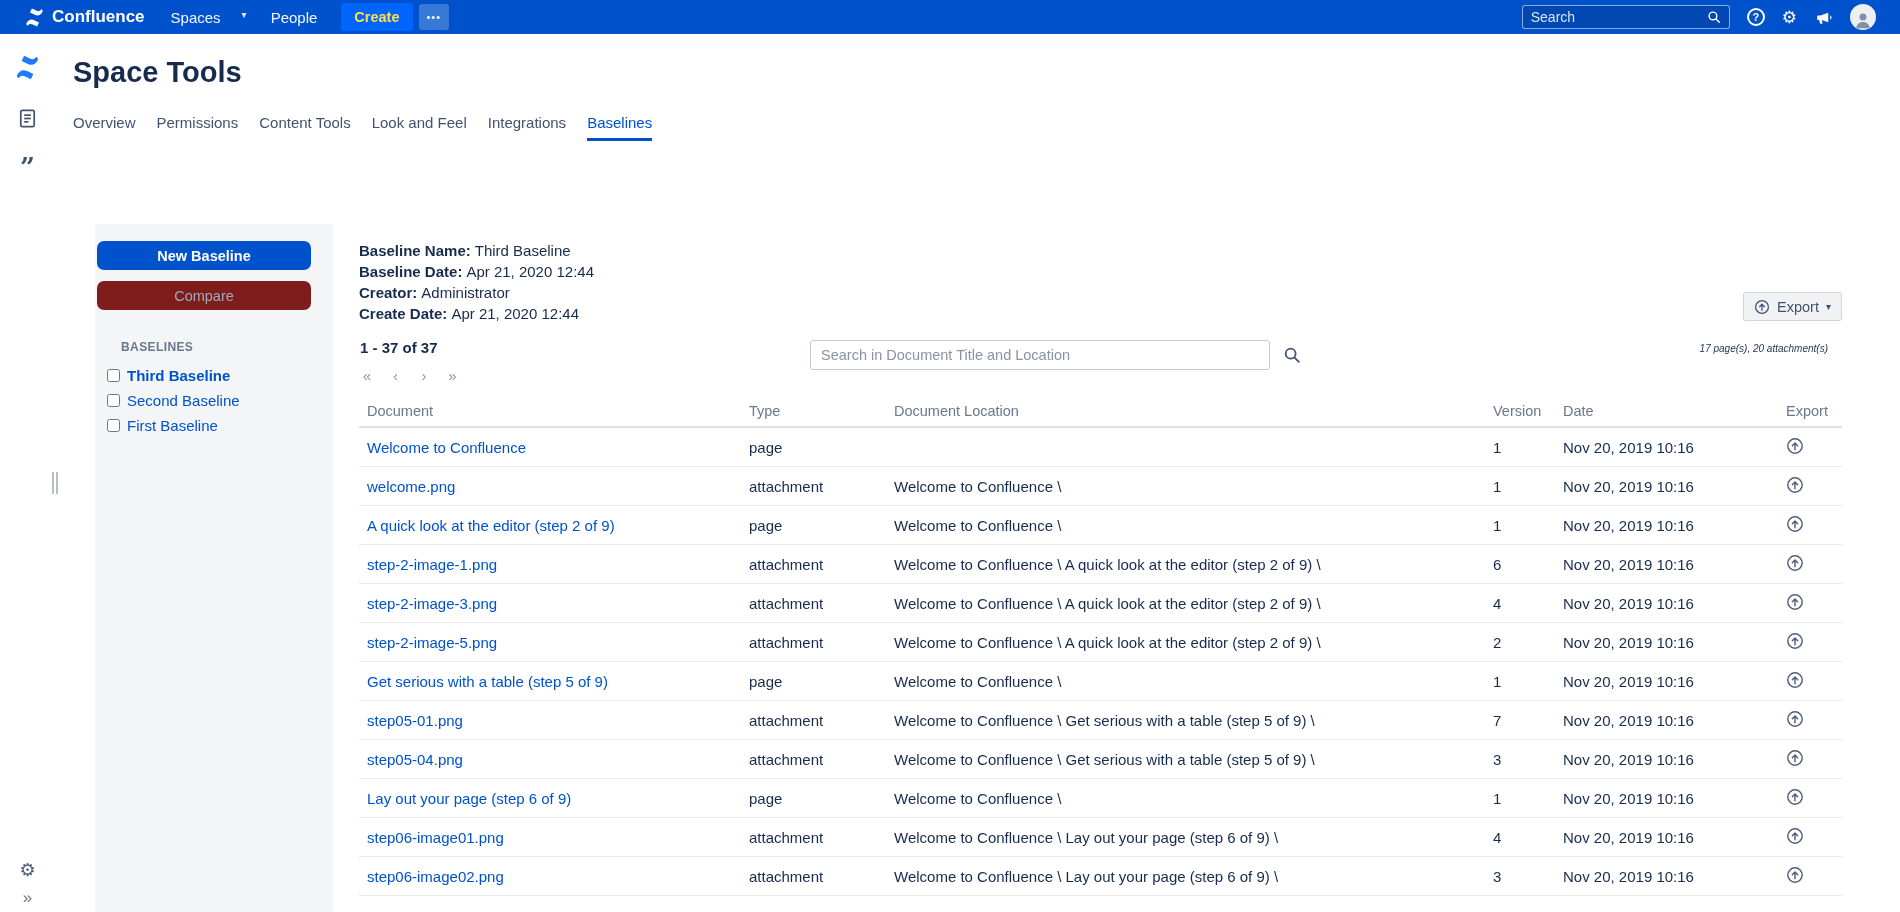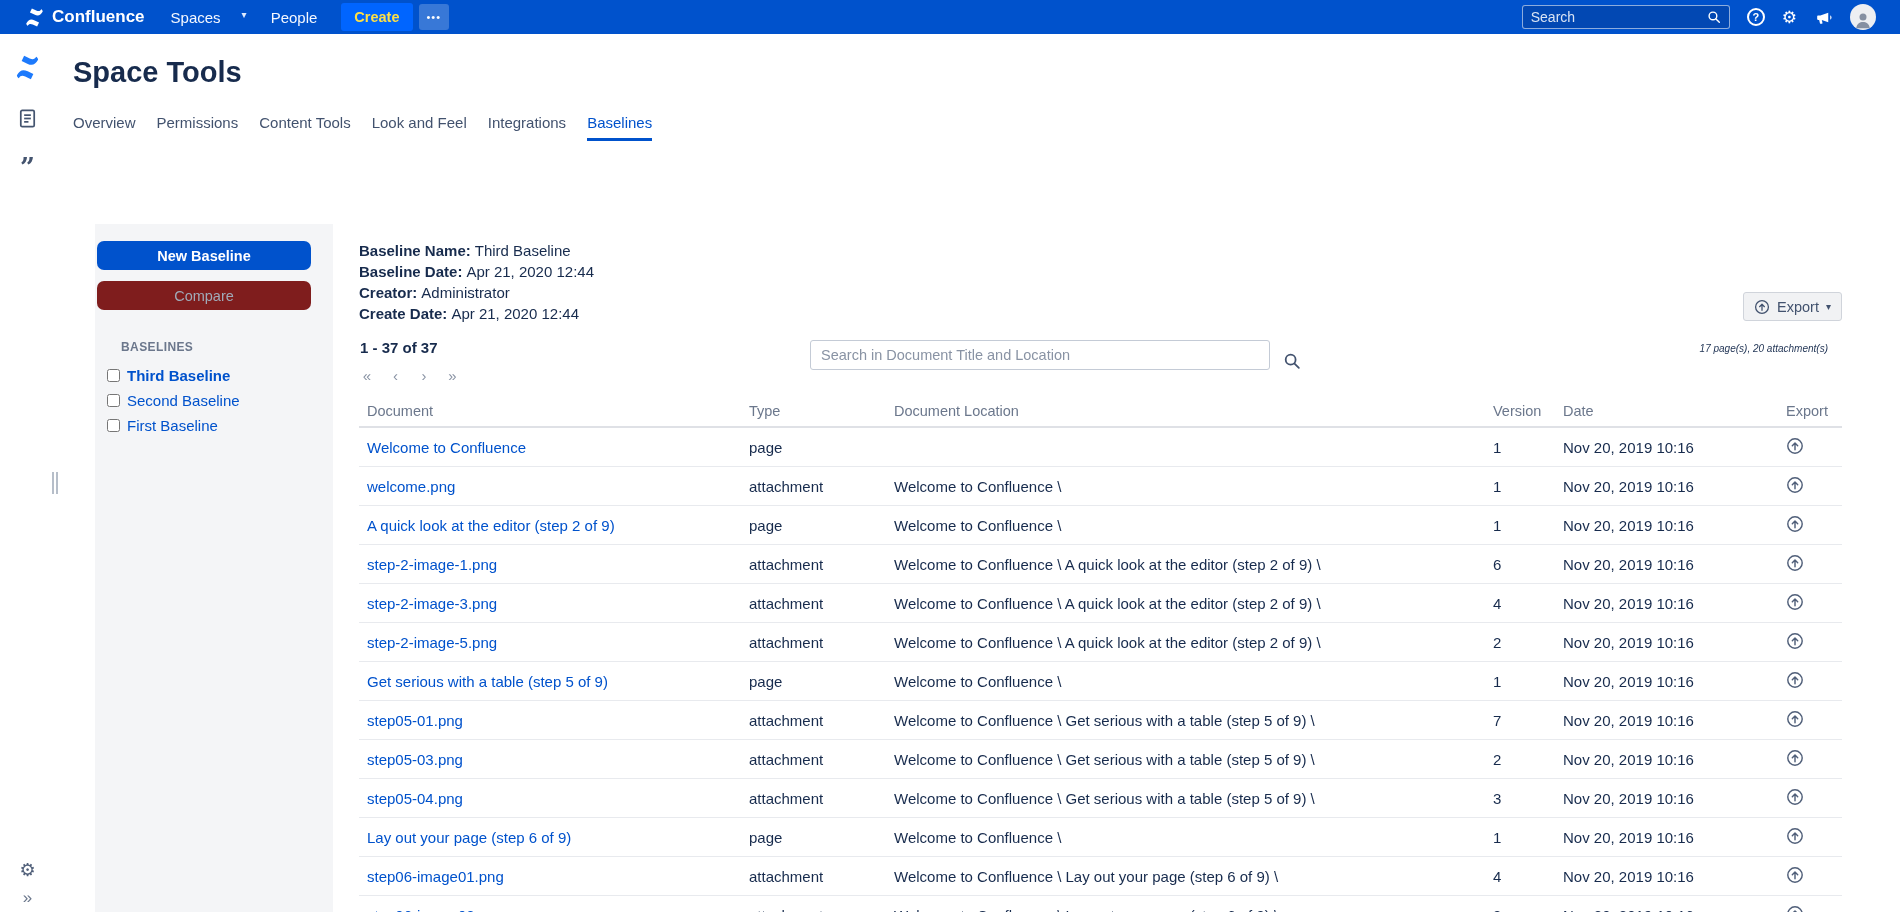--- a/index.html
+++ b/index.html
@@ -72,21 +72,21 @@
   .fields .fl { font-weight:bold; margin-right:4px; }
   .export-btn { position:absolute; top:52px; right:0; height:29px; display:flex; align-items:center; gap:7px;
                 padding:0 10px; background:#F1F2F4; border:1px solid #D0D4DB; border-radius:3px;
                 color:#42526E; font-size:14.5px; font-family:inherit; cursor:pointer; }
   .export-btn .i-export { width:16px; height:16px; color:#42526E; }
   .export-btn .caret { font-size:10px; color:#42526E; }
   .count { position:absolute; top:99px; left:1px; font-size:15px; font-weight:bold; }
   .pager { position:absolute; top:127px; left:0; }
   .pager span { display:inline-block; width:16px; margin-right:8px; text-align:center; color:#8993A4;
                 font-size:15px; cursor:pointer; }
-  .searchbar { position:absolute; top:100px; left:451px; display:flex; align-items:flex-end; gap:13px; }
+  .searchbar { position:absolute; top:100px; left:451px; display:flex; align-items:center; gap:13px; }
   .searchbar input { width:460px; height:30px; border:1px solid #C4CBD6; border-radius:3px; padding:0 10px;
                      font-size:14.5px; font-family:inherit; color:#172B4D; outline:none; }
   .searchbar input::placeholder { color:#8993A4; }
   .searchbar .i-search { width:18px; height:18px; color:#42526E; cursor:pointer; }
   .summary { position:absolute; top:103px; right:14px; font-size:10px; font-style:italic; color:#253858; }
 
   .tablewrap { position:absolute; top:156px; left:0; right:0; }
   table { width:100%; border-collapse:collapse; table-layout:fixed; }
   th { text-align:left; font-size:14.5px; font-weight:normal; color:#6B778C; padding:7px 8px;
        border-bottom:2px solid #DFE1E6; }
@@ -364,32 +364,20 @@
               <td>Welcome to Confluence \ Get serious with a table (step 5 of 9) \</td>
               <td>7</td>
               <td>Nov 20, 2019 10:16</td>
               <td>
                 <svg class="exp-ic">
                   <use href="#ic-export"></use>
                 </svg>
               </td>
             </tr>
 
-            <tr>
-              <td><a>step05-03.png</a></td>
-              <td>attachment</td>
-              <td>Welcome to Confluence \ Get serious with a table (step 5 of 9) \</td>
-              <td>2</td>
-              <td>Nov 20, 2019 10:16</td>
-              <td>
-                <svg class="exp-ic">
-                  <use href="#ic-export"></use>
-                </svg>
-              </td>
-            </tr>
 
             <tr>
               <td><a>step05-04.png</a></td>
               <td>attachment</td>
               <td>Welcome to Confluence \ Get serious with a table (step 5 of 9) \</td>
               <td>3</td>
               <td>Nov 20, 2019 10:16</td>
               <td>
                 <svg class="exp-ic">
                   <use href="#ic-export"></use>

